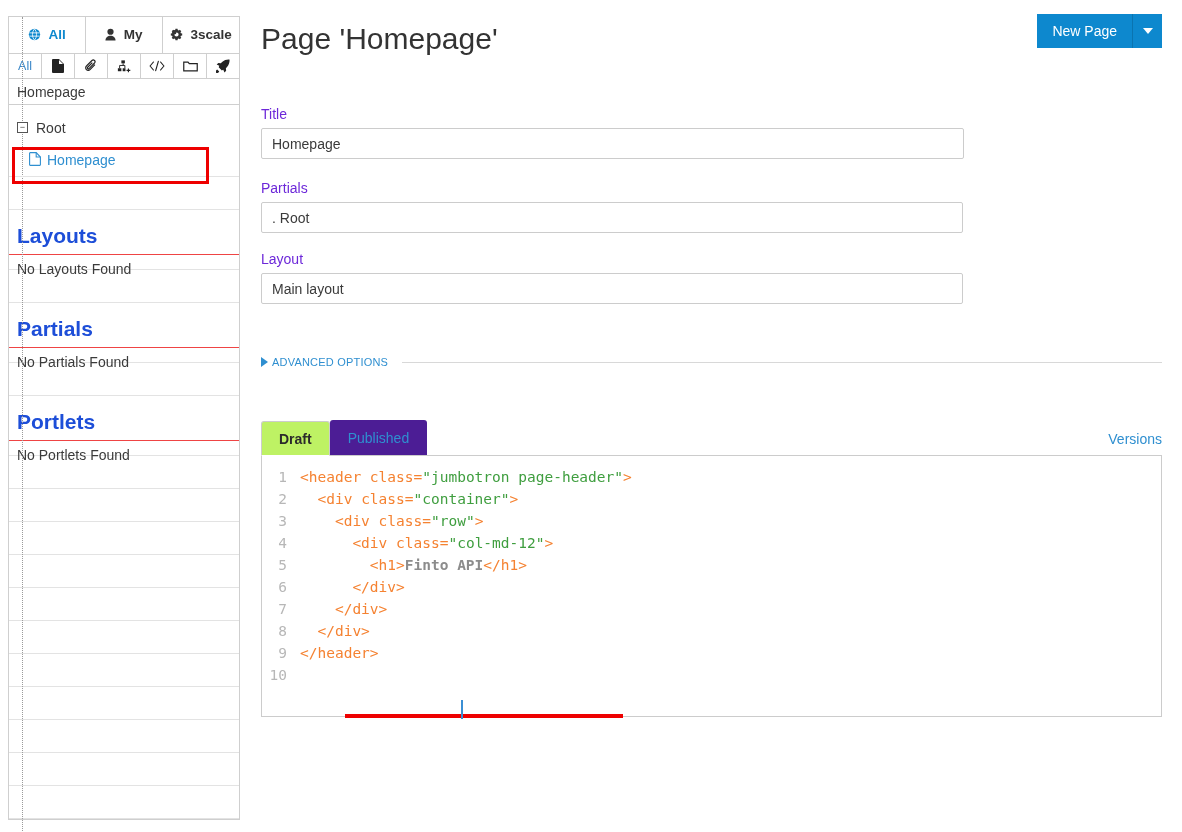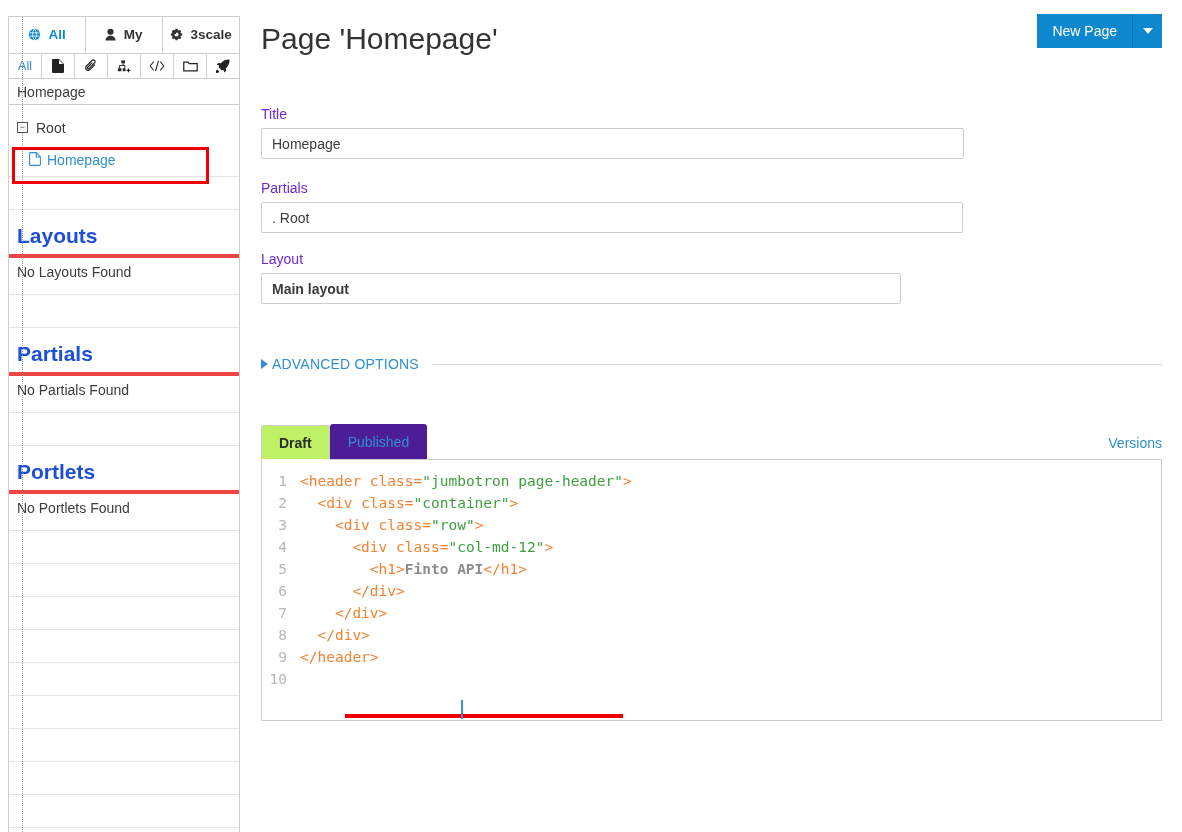--- a/index.html
+++ b/index.html
@@ -89,24 +89,24 @@
 
   .sec-head {
     font-size: 21px;
     font-weight: bold;
     color: #1d4ed8;
     padding: 14px 0 6px 8px;
   }
   .sec-empty {
     font-size: 14px; color: #3b3b3b;
     padding: 0 0 7px 8px;
-    border-top: 4px solid #ef4444;
+    border-top: 1px solid #ef4444;
     border-bottom: 1px solid #e3e3e3;
     padding-top: 6px;
-    height: 41px;
+    height: 16px;
   }
   .sec-gap { height: 33px; border-bottom: 1px solid #e3e3e3; }
 
   
   #home-highlight {
     position: absolute;
     left: 12px; top: 147px;
     width: 197px; height: 37px;
     border: 3px solid #ee0000;
     pointer-events: none;
@@ -181,21 +181,21 @@
     margin-top: 5px;
   }
 
   #adv-wrap {
     margin-top: 52px;
     display: flex; align-items: center;
     width: 901px;
   }
   #adv-link {
     color: #2f8fd0;
-    font-size: 14px;
+    font-size: 11px;
     letter-spacing: 0.2px;
     cursor: pointer;
     display: flex; align-items: center;
     white-space: nowrap;
   }
   .caret-rt {
     width: 0; height: 0;
     border-top: 5px solid transparent;
     border-bottom: 5px solid transparent;
     border-left: 7px solid #2f8fd0;
@@ -422,21 +422,21 @@
   </div>
 
   <div class="form-group" style="margin-top:21px">
     <label class="form-label">Partials</label>
     <input class="form-control" style="width: 702px;" value=". Root">
   </div>
 
 
   <div class="form-group" style="margin-top:18px">
     <label class="form-label">Layout</label>
-    <input class="form-control" style="width: 640px; font-weight: bold;" value="Main layout">
+    <input class="form-control" style="width: 702px;" value="Main layout">
   </div>
 
   <div id="adv-wrap">
     <span id="adv-link">
       <span class="caret-rt"></span>
       <span>ADVANCED OPTIONS</span>
     </span>
     <span id="adv-rule"></span>
   </div>
 

